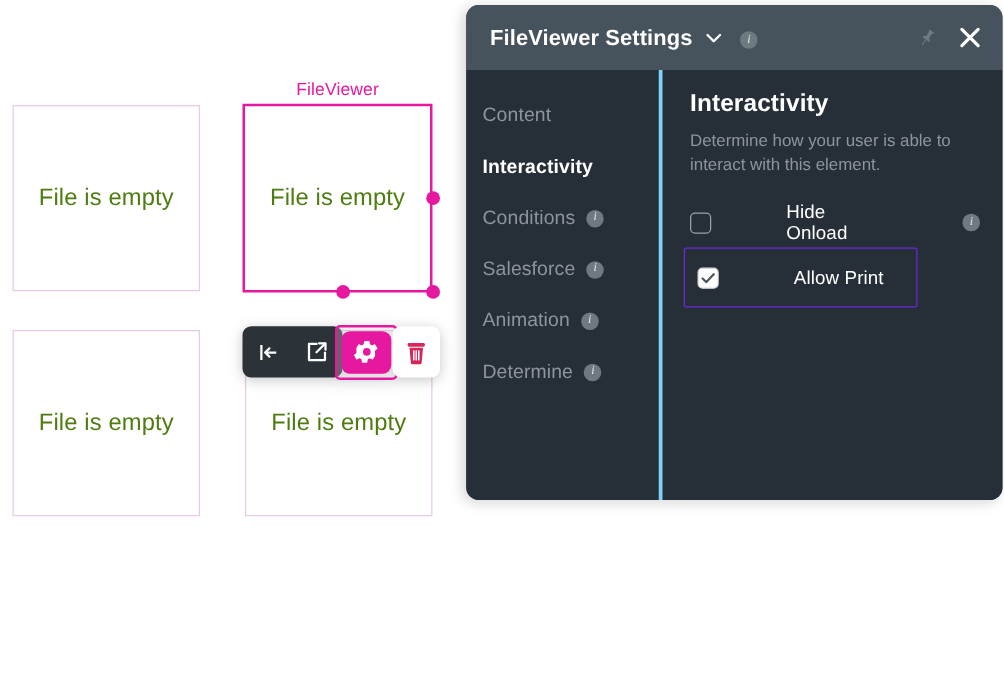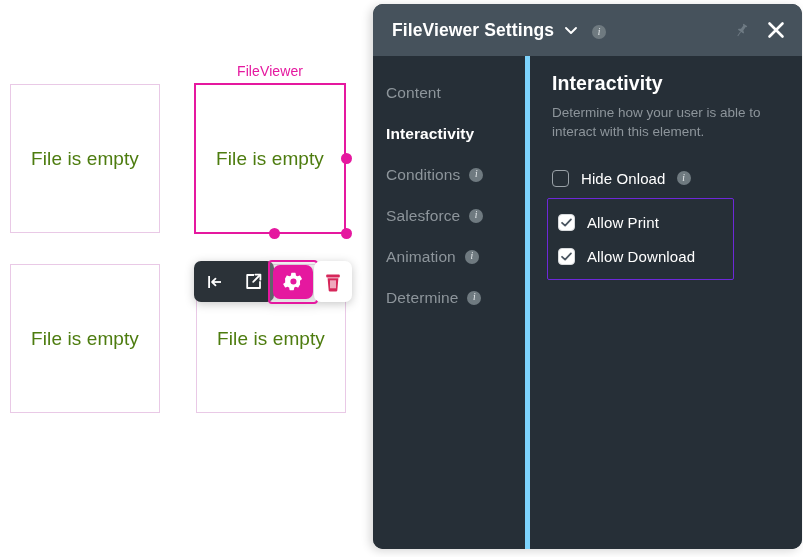--- a/index.html
+++ b/index.html
@@ -111,21 +111,21 @@
     justify-content: center;
     margin-left: -4px;
   }
 
   
   #settings-panel {
     position: absolute;
     left: 373px;
     top: 4px;
     width: 429px;
-    height: 545px;
+    height: 396px;
     border-radius: 10px;
     overflow: hidden;
     box-shadow: -3px 2px 10px rgba(0,0,0,.16);
     background: #262f37;
     display: flex;
     flex-direction: column;
   }
   #panel-header {
     height: 52px;
     background: #46525c;
@@ -171,21 +171,21 @@
     flex: 1 1 auto;
     display: flex;
     background: #262f37;
     min-height: 0;
   }
   #panel-nav {
     width: 157px;
     flex: 0 0 157px;
     padding: 16px 0 0 13px;
     box-sizing: border-box;
-    border-right: 5px solid #7dd3fc;
+    border-right: 3px solid #7dd3fc;
   }
   .nav-item {
     display: flex;
     align-items: center;
     height: 41px;
     color: #8d959b;
     font-size: 15.5px;
     letter-spacing: .1px;
     padding-left: 0;
   }
@@ -212,20 +212,21 @@
     font-size: 13.5px;
     line-height: 1.38;
     max-width: 215px;
     margin: 0 0 20px 0;
   }
 
   .chk-row {
     display: flex;
     align-items: center;
     height: 34px;
+    gap: 48px;
   }
   .chk-box {
     width: 17px; height: 17px;
     border-radius: 4px;
     box-sizing: border-box;
     flex: 0 0 auto;
     display: flex;
     align-items: center;
     justify-content: center;
   }
@@ -386,26 +387,18 @@
       <div id="highlight-group">
         <div class="chk-row">
           <span class="chk-box checked">
             <svg width="13" height="13" viewBox="0 0 14 14">
               <path d="M2.2 7.3 L5.5 10.4 L11.8 3.6" stroke="#4a5560" stroke-width="1.9" fill="none" stroke-linecap="round" stroke-linejoin="round"></path>
             </svg>
           </span>
           <span class="chk-label">Allow Print</span>
         </div>
 
-        <div class="chk-row">
-          <span class="chk-box checked">
-            <svg width="13" height="13" viewBox="0 0 14 14">
-              <path d="M2.2 7.3 L5.5 10.4 L11.8 3.6" stroke="#4a5560" stroke-width="1.9" fill="none" stroke-linecap="round" stroke-linejoin="round"></path>
-            </svg>
-          </span>
-          <span class="chk-label">Allow Download</span>
-        </div>
 
       </div>
 
     </div>
   </div>
 </div>
 
 </body></html>

